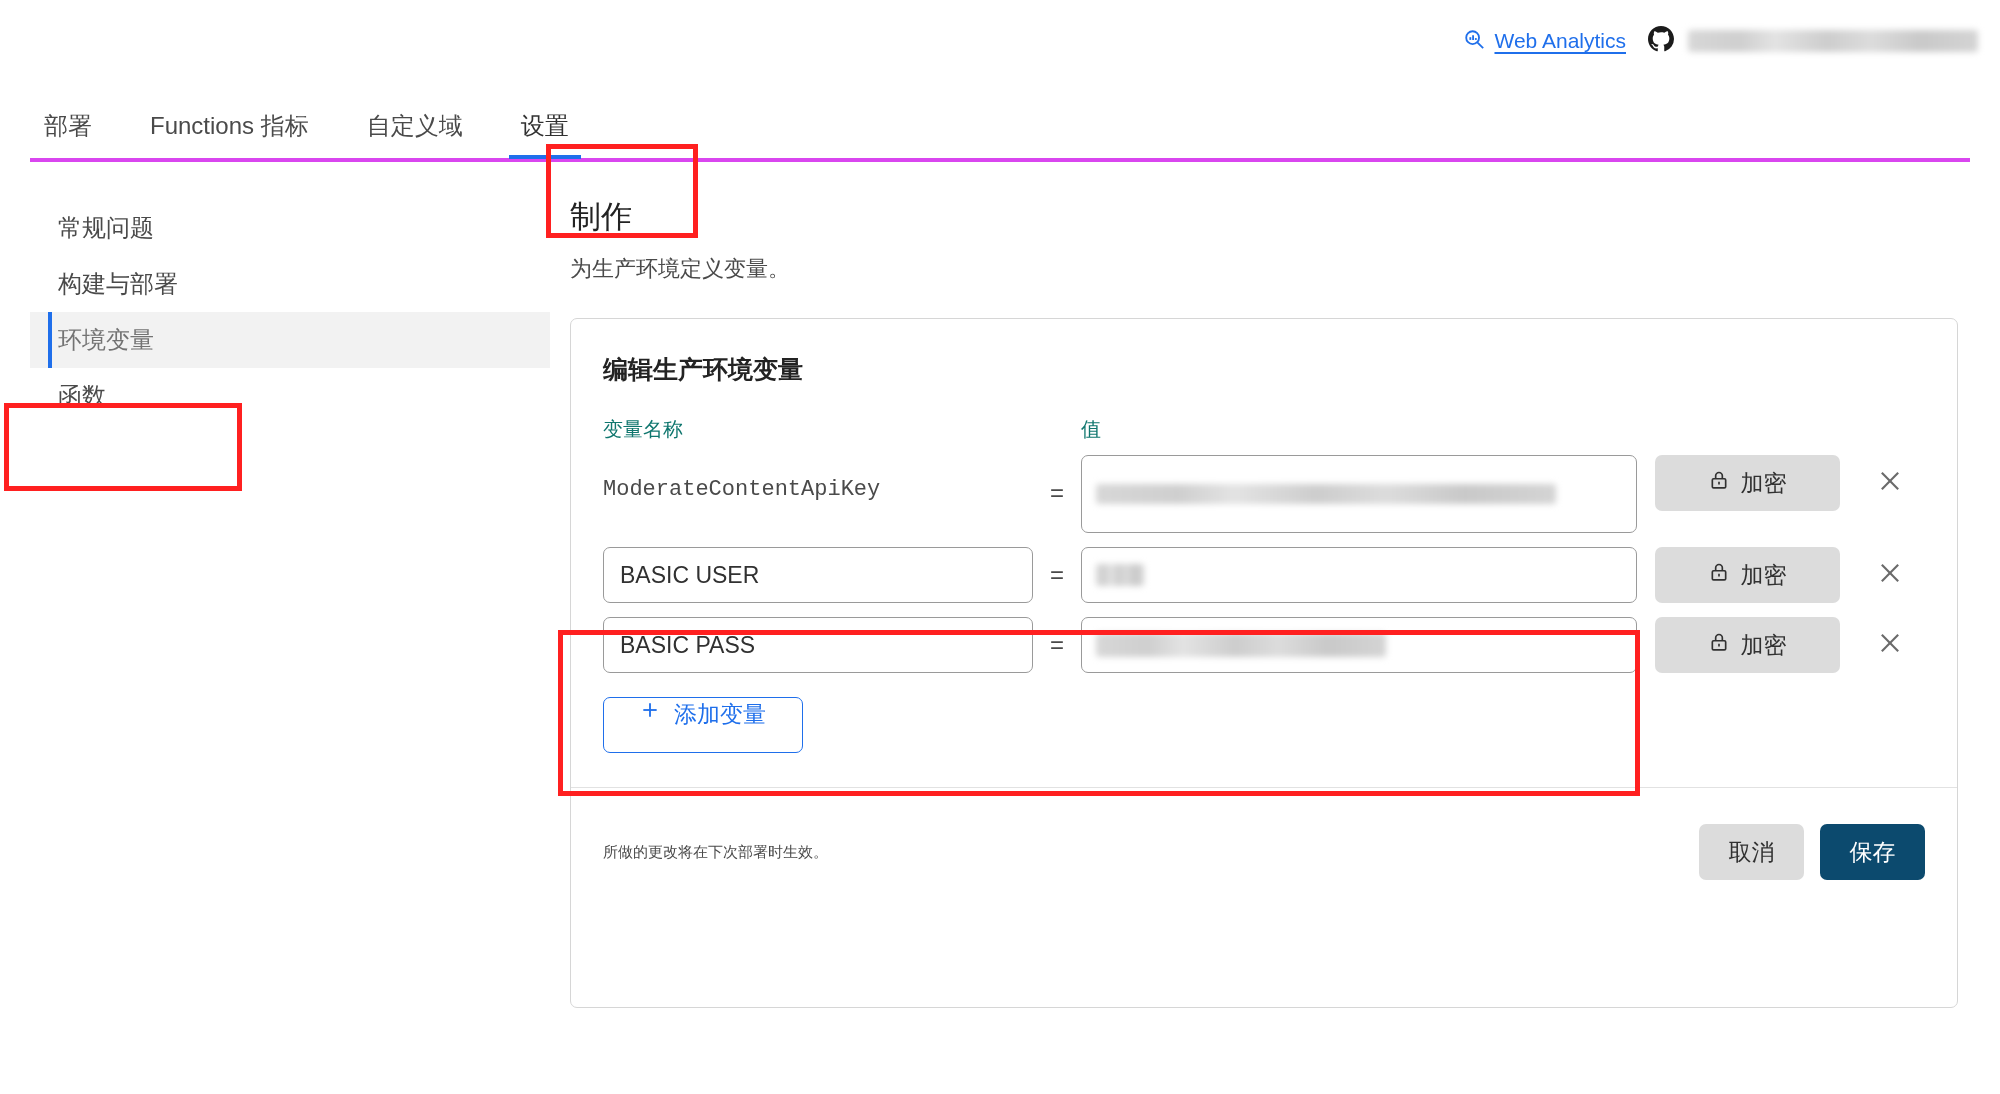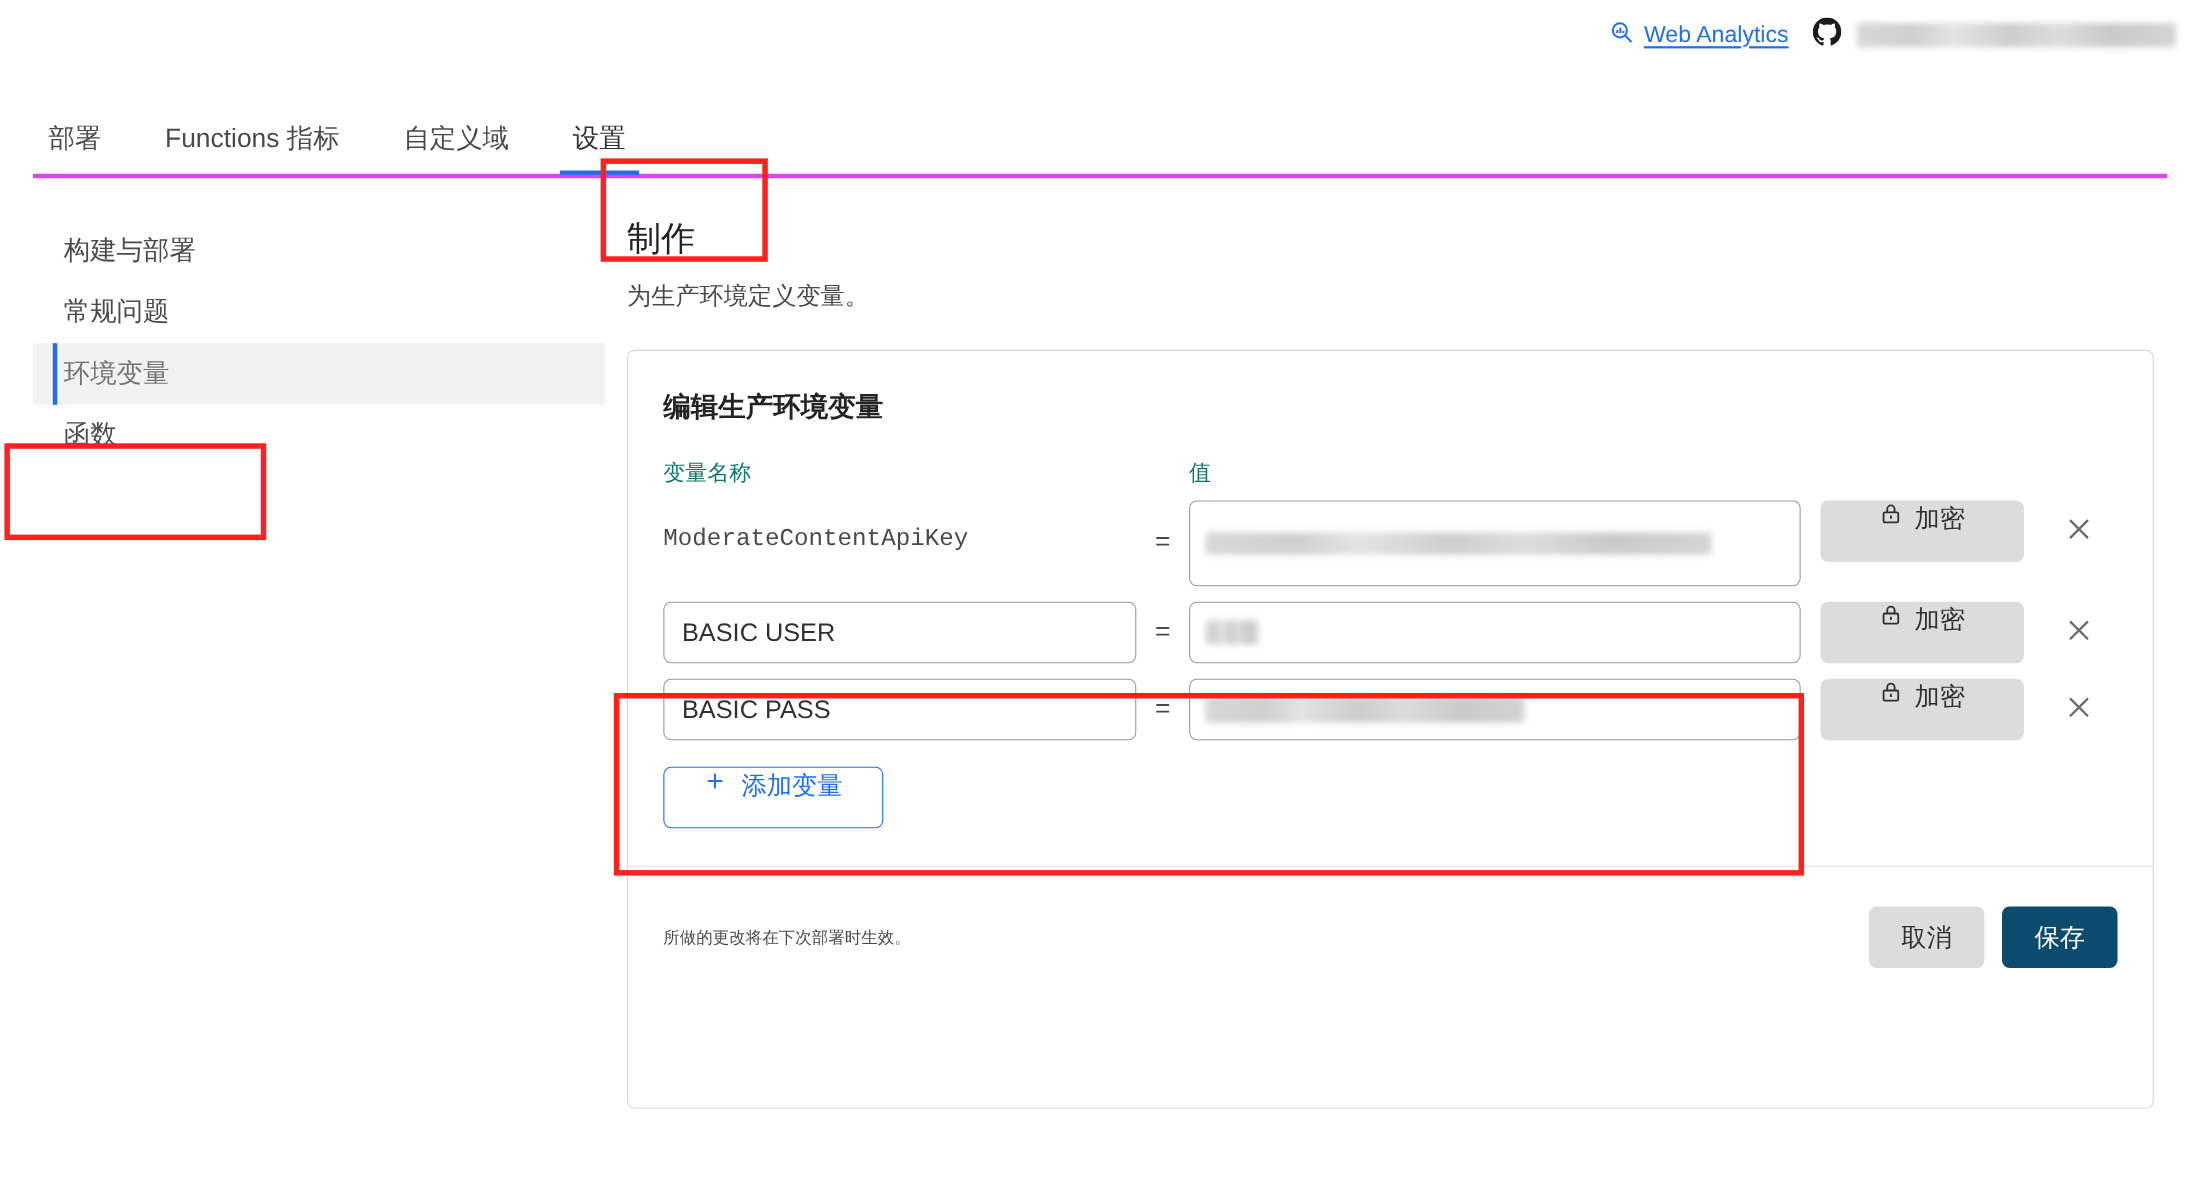--- a/index.html
+++ b/index.html
@@ -22,21 +22,21 @@
     font-size: 46px;
     font-weight: bold;
     letter-spacing: -0.5px;
     color: #313131;
     margin: 0;
     line-height: 58px;
   }
   .header-right {
     position: absolute;
     right: 22px;
-    top: 16px;
+    top: 26px;
     display: flex;
     align-items: center;
     gap: 22px;
   }
   .analytics-link {
     display: flex;
     align-items: center;
     gap: 9px;
     color: #1f6feb;
     font-size: 21px;
@@ -213,20 +213,21 @@
   .enc-cell { flex: 0 0 200px; margin-left: 18px; }
   .enc-btn {
     width: 185px;
     height: 56px;
     background: #dcdcdc;
     border: none;
     border-radius: 7px;
     font-size: 23px;
     color: #313131;
     display: flex;
+    align-items: center;
     justify-content: center;
     gap: 12px;
     font-family: "Liberation Sans", "DejaVu Sans", sans-serif;
   }
   .x-cell {
     flex: 0 0 70px;
     display: flex;
     align-items: center;
     justify-content: center;
     height: 56px;
@@ -310,22 +311,22 @@
     <div class="tab">部署</div>
     <div class="tab">Functions 指标</div>
     <div class="tab">自定义域</div>
     <div class="tab active">设置</div>
   </div>
 </div>
 
 <div class="body-wrap">
 
   <div class="sidebar">
+    <div class="side-item">常规问题</div>
     <div class="side-item">构建与部署</div>
-    <div class="side-item">常规问题</div>
     <div class="side-item active">环境变量</div>
     <div class="side-item">函数</div>
   </div>
 
   <div class="content">
     <h2 class="sec-title">制作</h2>
     <p class="sec-sub">为生产环境定义变量。</p>
 
     <div class="card">
       <div class="card-title">编辑生产环境变量</div>

